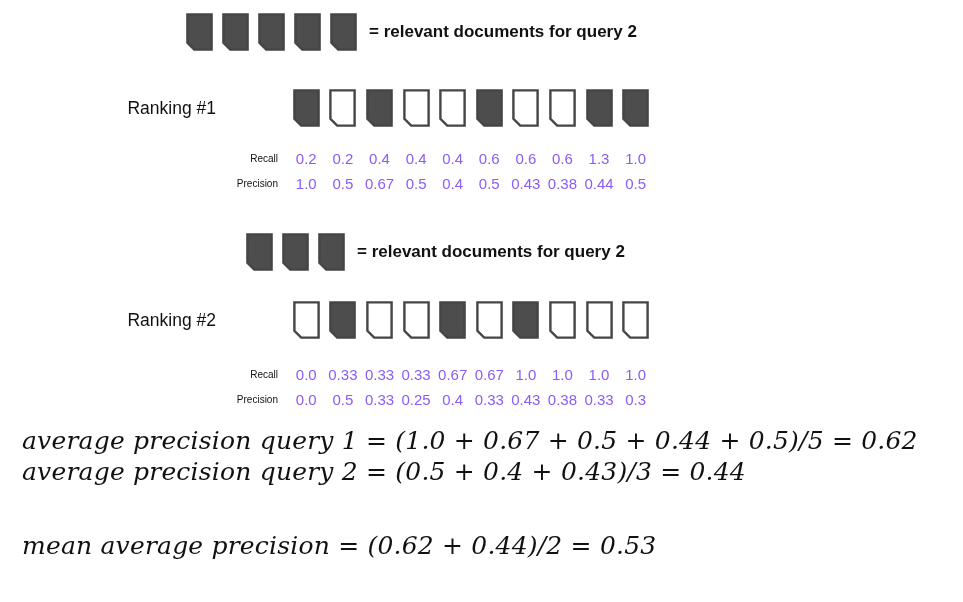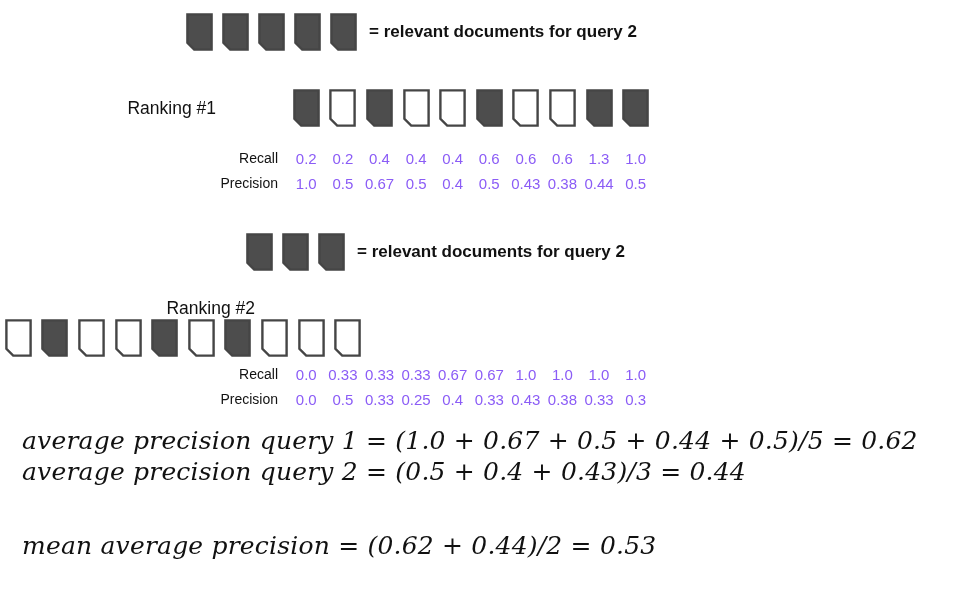--- a/index.html
+++ b/index.html
@@ -5,21 +5,21 @@
   * { margin:0; padding:0; box-sizing:border-box; }
   html, body { background:#ffffff; }
   .canvas {
     position:relative; width:963px; height:602px; background:#ffffff;
     font-family:"Liberation Sans", sans-serif; color:#1a1a1a; overflow:hidden;
   }
   .legend { position:absolute; display:flex; align-items:center; }
   .doc-strip { display:flex; gap:9px; }
   .legend-text { margin-left:12px; font-size:17px; font-weight:700; color:#111; white-space:nowrap; }
   .grid-row { position:absolute; left:0; display:flex; align-items:center; }
-  .row-label { width:288px; text-align:right; padding-right:10px; font-size:14px; color:#111; }
+  .row-label { width:288px; text-align:right; padding-right:10px; font-size:10px; color:#111; }
   .ranking-label { font-size:17.5px; padding-right:72px; }
   .cells { display:grid; grid-template-columns:repeat(10, 36.6px); justify-items:center; align-items:center; }
   .docs-row { height:44px; }
   .vals-row { height:24px; }
   .vals-row .val { font-size:15px; color:#8b5cf6; white-space:nowrap; }
   .formula {
     position:absolute; left:22px; font-family:"DejaVu Serif", serif;
     font-style:italic; font-size:25px; color:#111; white-space:nowrap; letter-spacing:0.2px;
   }
 </style>
@@ -161,21 +161,21 @@
         </span>
         <span>
           <svg width="27" height="38" viewBox="0 0 27 38" style="display:block">
             <path d="M1.4 1.4 H25.6 V36.6 H8.2 L1.4 29.8 Z" fill="#4d4d4d" stroke="#454545" stroke-width="2.4" stroke-linejoin="miter"></path>
           </svg>
         </span>
       </div>
     <span class="legend-text">= relevant documents for query 2</span>
   </div>
 
-  <div class="grid-row docs-row" style="top:298px;flex-direction:column;">
+  <div class="grid-row docs-row" style="top:298px;">
     <div class="row-label ranking-label">Ranking #2</div>
     <div class="cells">
         <span>
           <svg width="27" height="38" viewBox="0 0 27 38" style="display:block">
             <path d="M1.4 1.4 H25.6 V36.6 H8.2 L1.4 29.8 Z" fill="#ffffff" stroke="#454545" stroke-width="2.4" stroke-linejoin="miter"></path>
           </svg>
         </span>
         <span>
           <svg width="27" height="38" viewBox="0 0 27 38" style="display:block">
             <path d="M1.4 1.4 H25.6 V36.6 H8.2 L1.4 29.8 Z" fill="#4d4d4d" stroke="#454545" stroke-width="2.4" stroke-linejoin="miter"></path>

